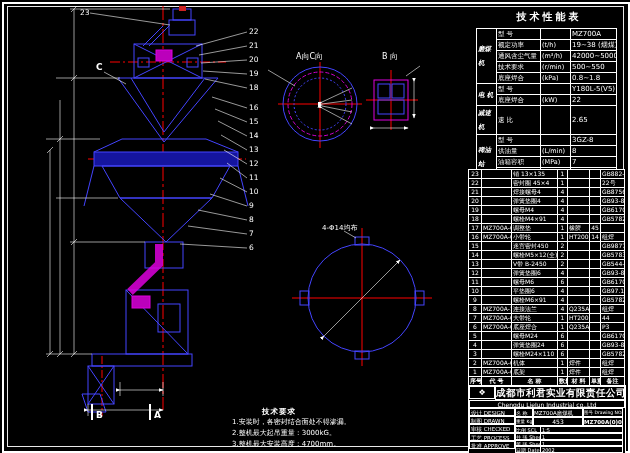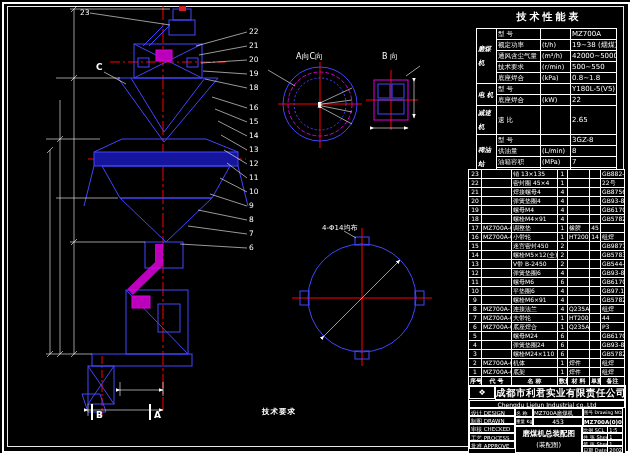--- a/index.html
+++ b/index.html
@@ -216,20 +216,26 @@
       <span class="balloon" style="left: 249px; top: 174px;">11</span>
       <span class="balloon" style="left: 249px; top: 188px;">10</span>
       <span class="balloon" style="left: 249px; top: 202px;">9</span>
       <span class="balloon" style="left: 249px; top: 216px;">8</span>
       <span class="balloon" style="left: 249px; top: 230px;">7</span>
       <span class="balloon" style="left: 249px; top: 244px;">6</span>
     </div>
 
   <div id="notes" class="abs">
     <div class="nt">技术要求</div>
+    <div>
+
+    <div>1.安装时，各密封结合面处不得渗漏。</div>
+        <div>2.整机最大起吊重量：3000kG。</div>
+        <div>3.整机最大安装高度：4700mm。</div>
+      </div>
   </div>
 
   <div id="perf-title" class="abs">技术性能表</div>
   <table id="perf-table" class="abs">
     <colgroup>
         <col style="width:20px">
         <col style="width:44px">
         <col style="width:30px">
         <col style="width:46px">
       </colgroup>
@@ -623,24 +629,20 @@
           <div class="cell" style="width:18px;height:9px;font-size:5px;line-height:8px;">名 称</div>
           <div class="cell" style="width:50px;height:9px;font-size:5.5px;line-height:8px;">MZ700A磨煤机</div>
           <div class="cell" style="flex:1;height:9px;font-size:4.5px;line-height:8px;">图号 Drawing NO.</div>
         </div>
         <div class="tb-row">
           <div class="cell" style="width:18px;height:9px;font-size:4.5px;line-height:8px;">重量 Kg</div>
           <div class="cell" style="width:50px;height:9px;font-size:6px;line-height:8px;text-align:center;">453</div>
           <div class="cell" style="flex:1;height:9px;font-size:5.5px;line-height:8px;font-weight:bold;">MZ700A(0)0</div>
         </div>
         <div class="tb-row">
-          <div class="cell" style="width:68px;height:27px;text-align:center;">
-            <div style="font-size:7.5px;font-weight:bold;line-height:14px;">磨煤机总装配图</div>
-            <div style="font-size:6.5px;line-height:9px;">(装配图)</div>
-          </div>
           <div style="flex:1;">
 
               <div class="cell mini">
                 <div style="width:24px;">比例 SCL</div>
                 <div style="flex:1;border-left:1px solid #fff;padding-left:1px;">1:5</div>
               </div>
 
               <div class="cell mini">
                 <div style="width:24px;">共 张 Sheets</div>
                 <div style="flex:1;border-left:1px solid #fff;padding-left:1px;">1</div>

